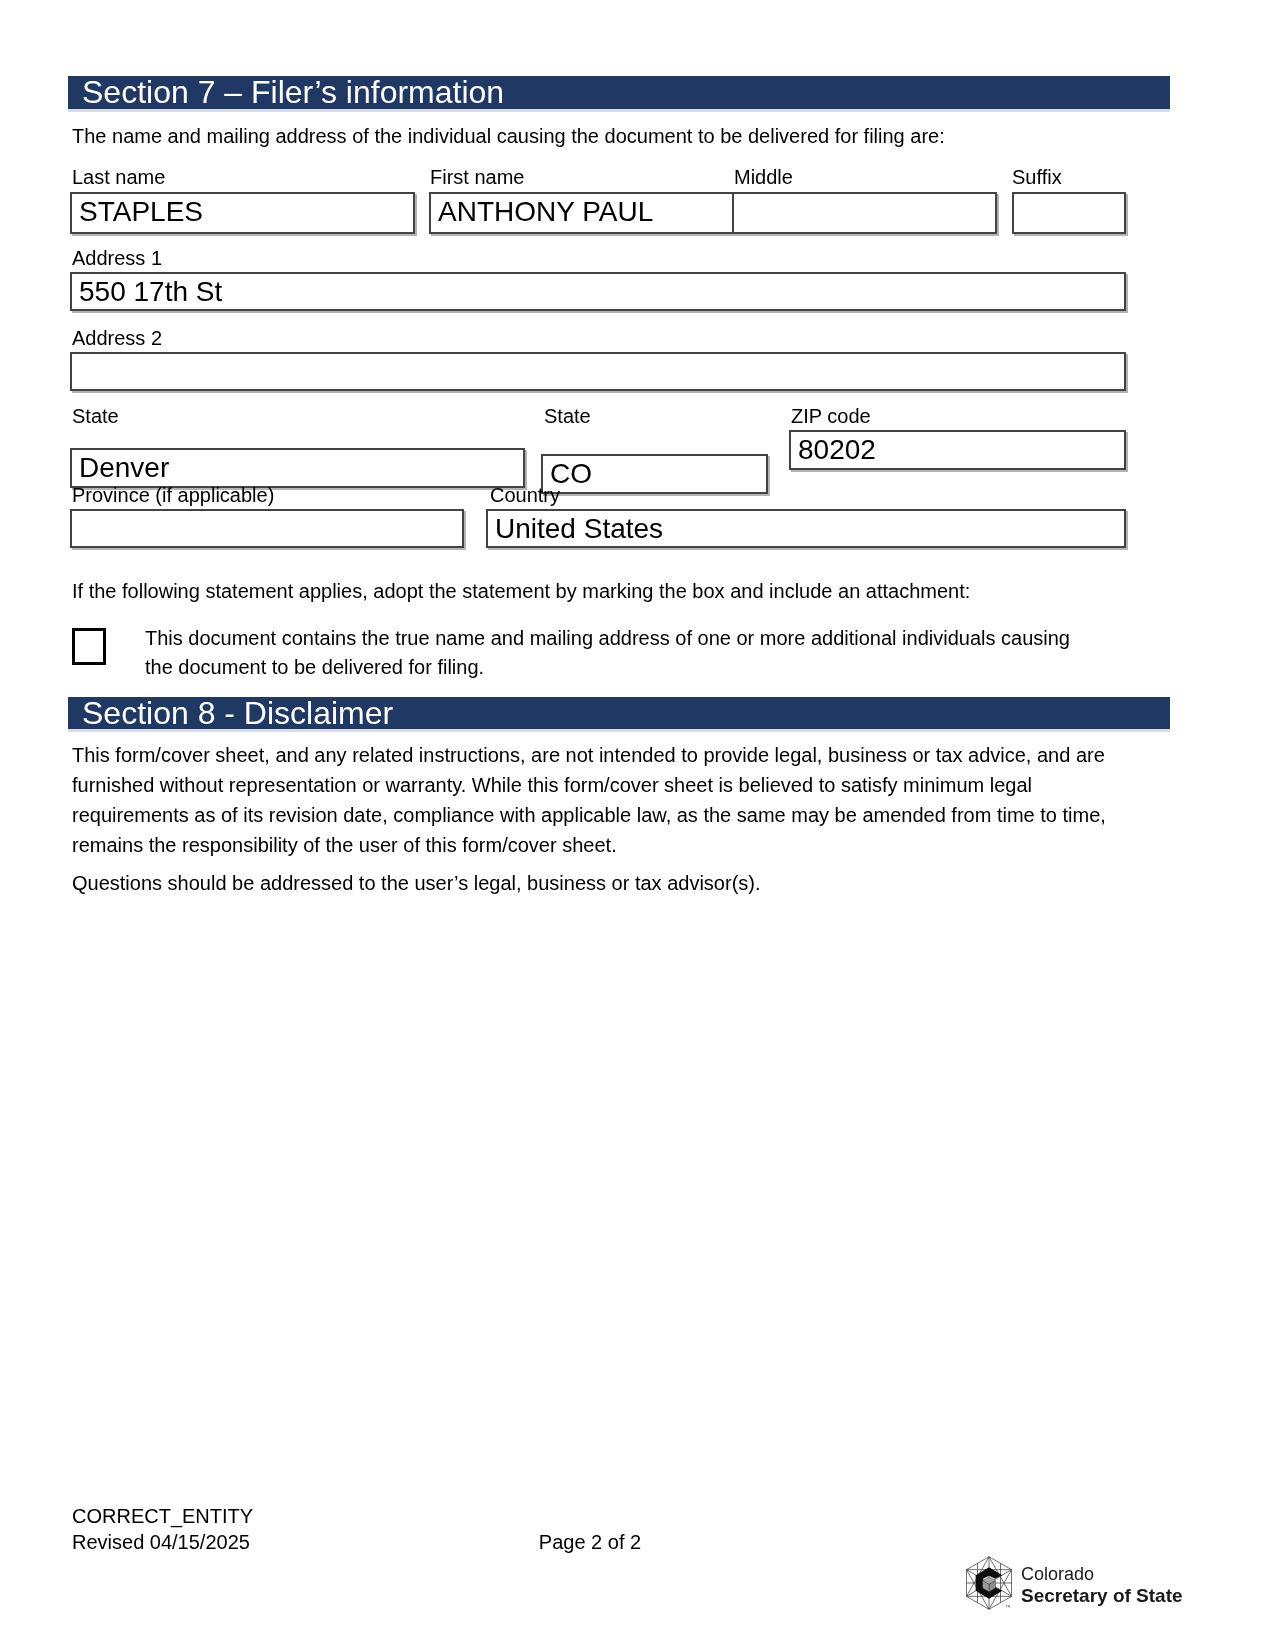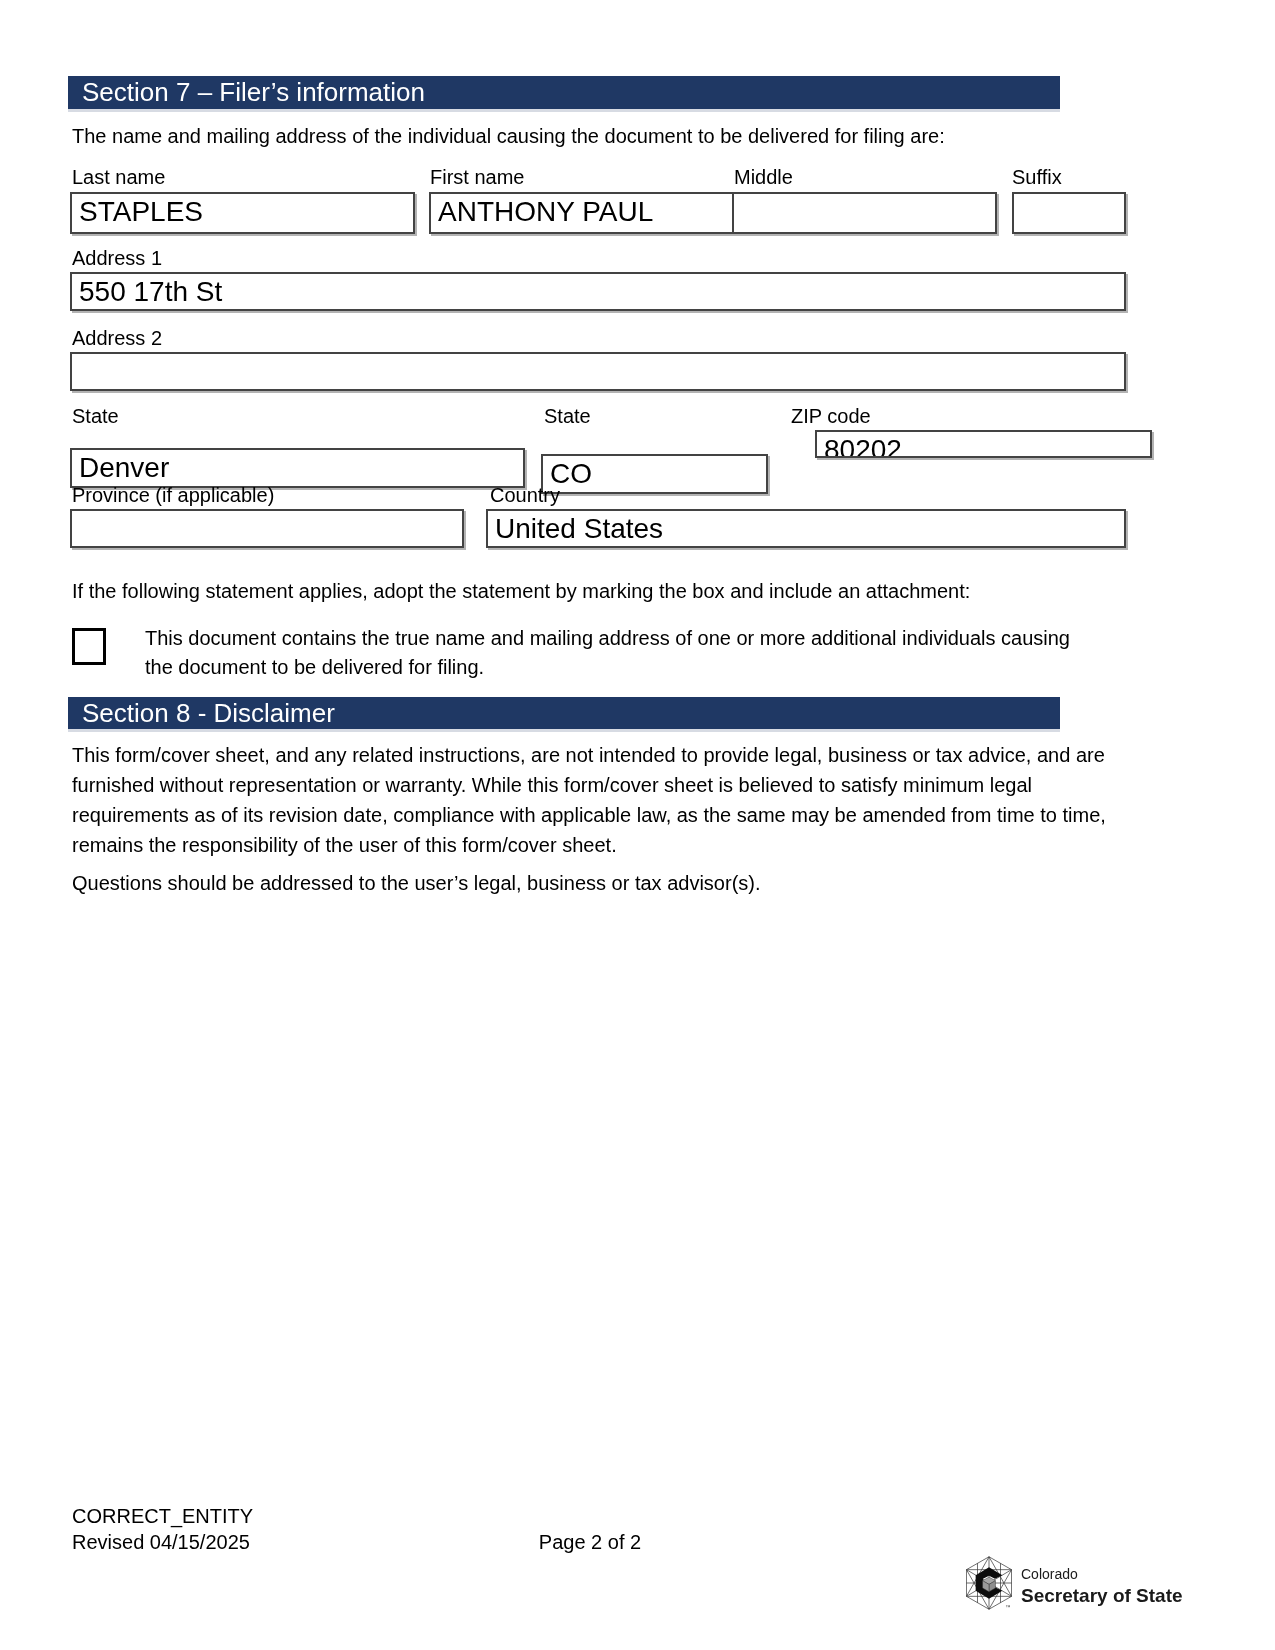--- a/index.html
+++ b/index.html
@@ -6,24 +6,24 @@
   #page{
     position:relative;
     width:1275px;height:1650px;
     background:#ffffff;
     font-family:"Liberation Sans","DejaVu Sans",sans-serif;
     color:#000;
     overflow:hidden;
   }
   .abs{position:absolute;}
   .section-bar{
-    left:68px;width:992px;height:33px;
+    left:68px;width:1102px;height:33px;
     background:#1f3864;
     color:#ffffff;
-    font-size:26px;line-height:33px;
+    font-size:32px;line-height:33px;
     padding-left:14px;
     box-sizing:border-box;
     box-shadow:0 3px 0 rgba(31,56,100,0.18);
     white-space:nowrap;
   }
   .body-text{font-size:20px;line-height:27px;color:#000;}
   .field-label{font-size:20px;line-height:22px;color:#000;white-space:nowrap;}
   .input-box{
     background:#ffffff;
     border:2px solid #434343;
@@ -34,21 +34,21 @@
     overflow:hidden;white-space:nowrap;
   }
   .checkbox{
     width:34px;height:37px;
     border:3px solid #000;
     box-sizing:border-box;
     background:#fff;
   }
   .footer-text{font-size:20px;line-height:26px;}
   .logo-wrap{display:flex;align-items:center;}
-  .logo-text1{font-size:14px;line-height:22px;color:#1a1a1a;}
+  .logo-text1{font-size:18px;line-height:22px;color:#1a1a1a;}
   .logo-text2{font-size:19px;line-height:22px;font-weight:bold;color:#1a1a1a;}
 </style>
 </head>
 <body>
 
 <div id="page">
 
   <div class="abs section-bar" style="top:76px;">
     <span>Section 7 – Filer’s information</span>
   </div>
@@ -70,21 +70,21 @@
 
   <div class="abs field-label" style="left:72px;top:327px;">Address 2</div>
   <div class="abs input-box" style="left:70px;top:352px;width:1056px;height:39px;"></div>
 
   <div class="abs field-label" style="left:72px;top:405px;">State</div>
   <div class="abs field-label" style="left:544px;top:405px;">State</div>
   <div class="abs field-label" style="left:791px;top:405px;">ZIP code</div>
 
   <div class="abs input-box" style="left:70px;top:448px;width:455px;height:40px;">Denver</div>
   <div class="abs input-box" style="left:541px;top:430px;width:227px;height:40px;margin-top:24px;">CO</div>
-  <div class="abs input-box" style="left:815px;top:430px;width:337px;height:28px;">80202</div>
+  <div class="abs input-box" style="left:789px;top:430px;width:337px;height:40px;">80202</div>
 
   <div class="abs field-label" style="left:72px;top:484px;">Province (if applicable)</div>
   <div class="abs field-label" style="left:490px;top:484px;">Country</div>
 
   <div class="abs input-box" style="left:70px;top:509px;width:394px;height:39px;"></div>
   <div class="abs input-box" style="left:486px;top:509px;width:640px;height:39px;">United States</div>
 
   <div class="abs body-text" style="left:72px;top:578px;width:1090px;">If the following statement applies, adopt the statement by marking the box and include an attachment:</div>
 
   <div class="abs checkbox" style="left:72px;top:628px;"></div>

